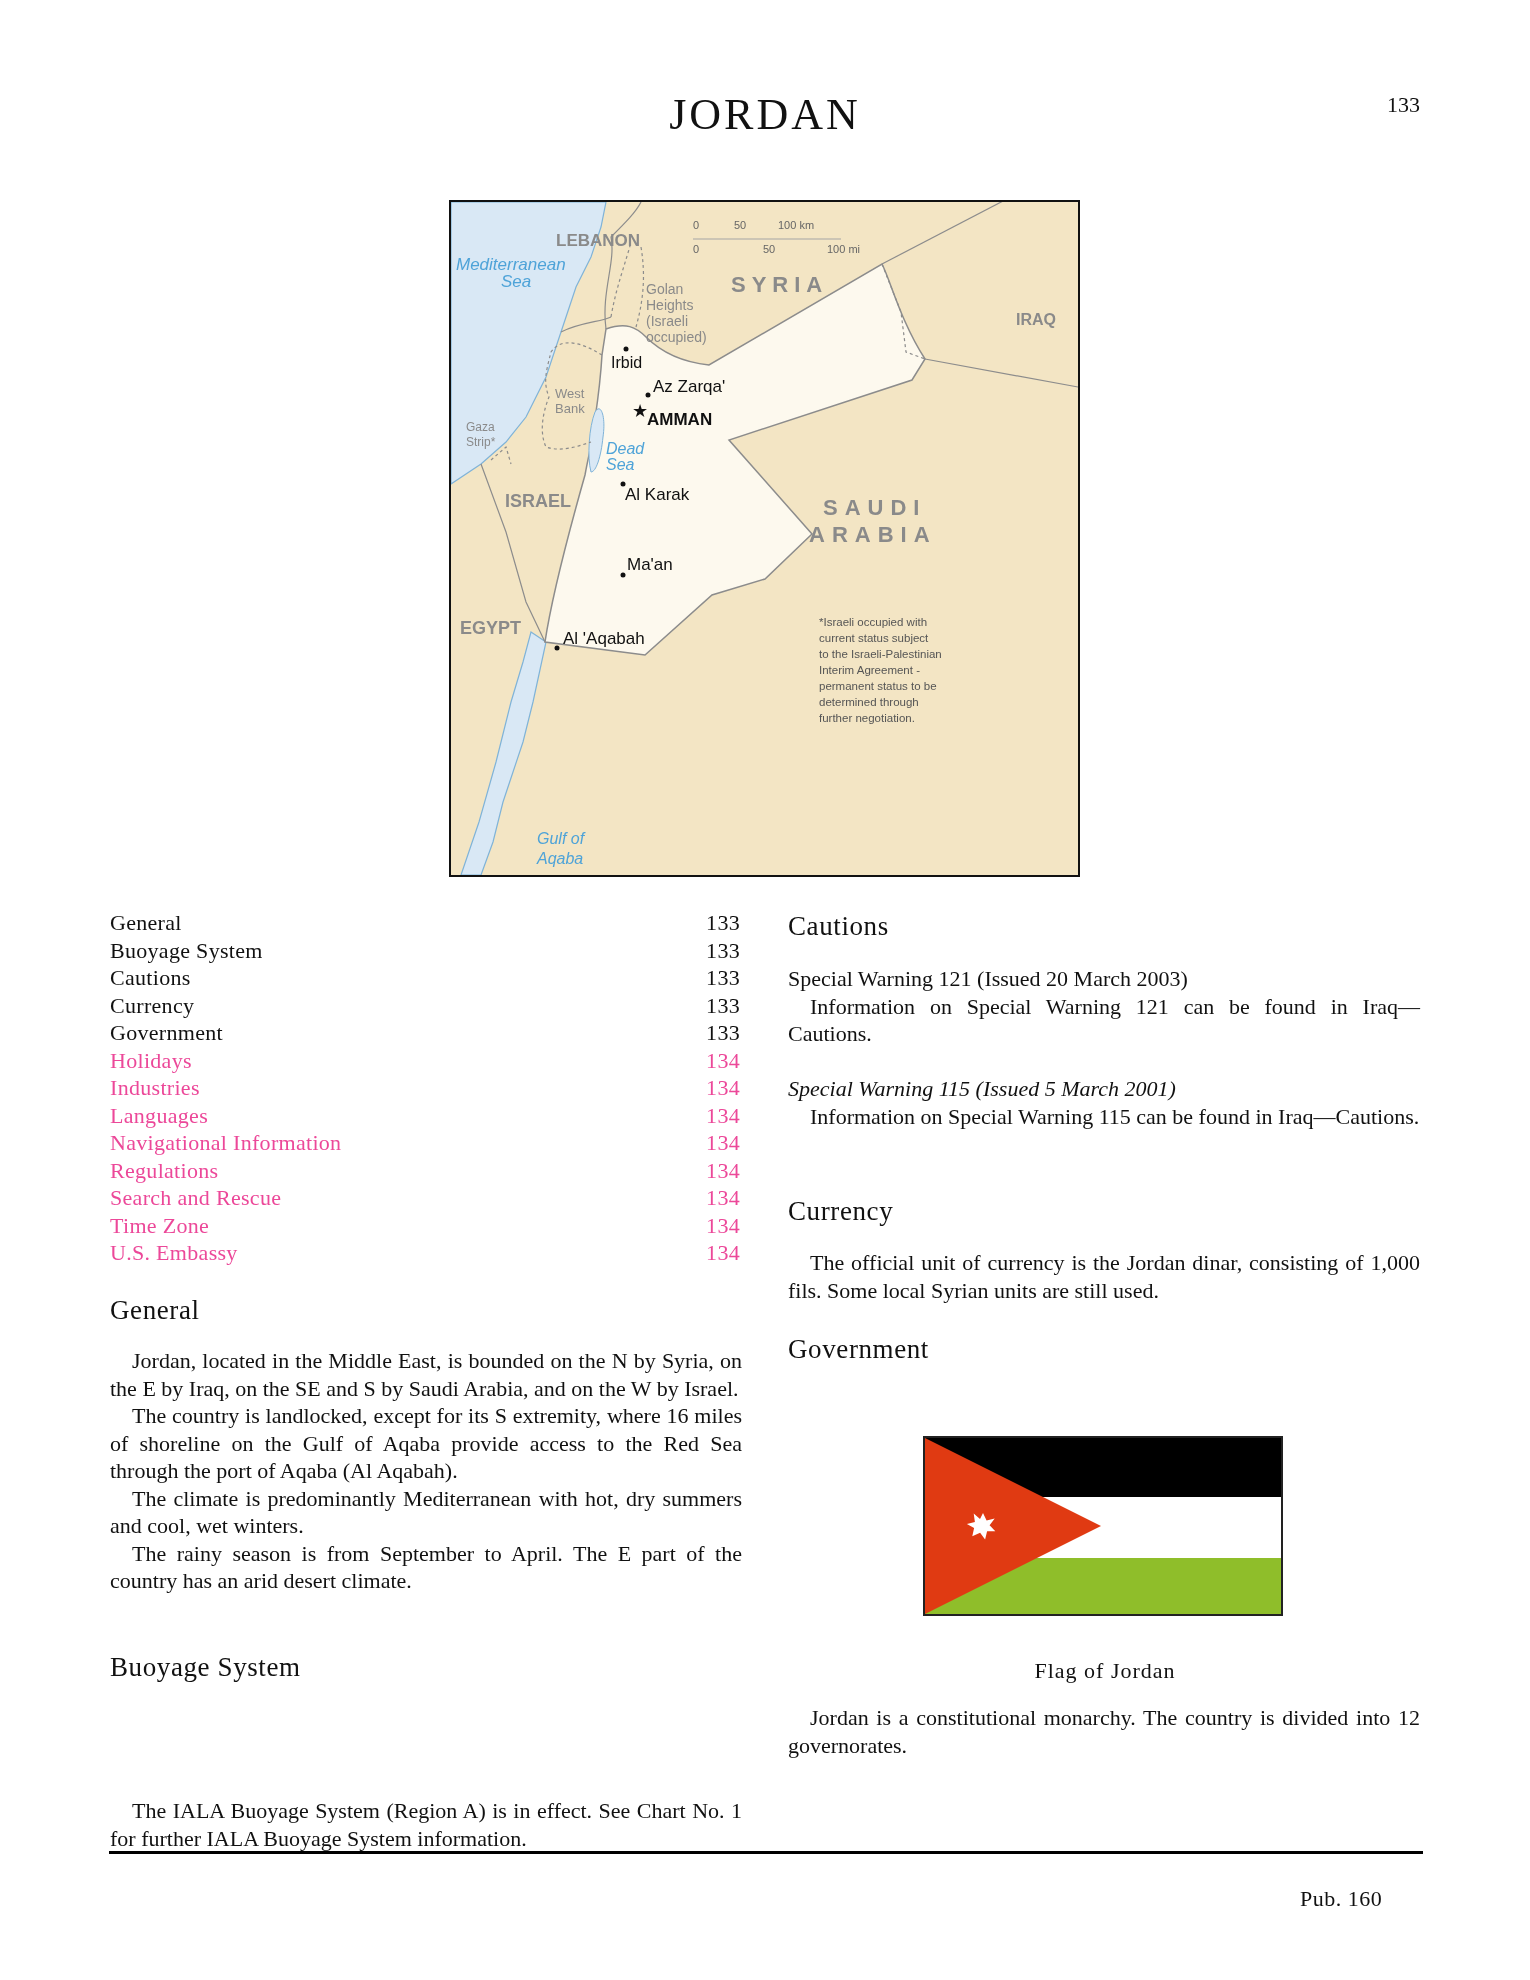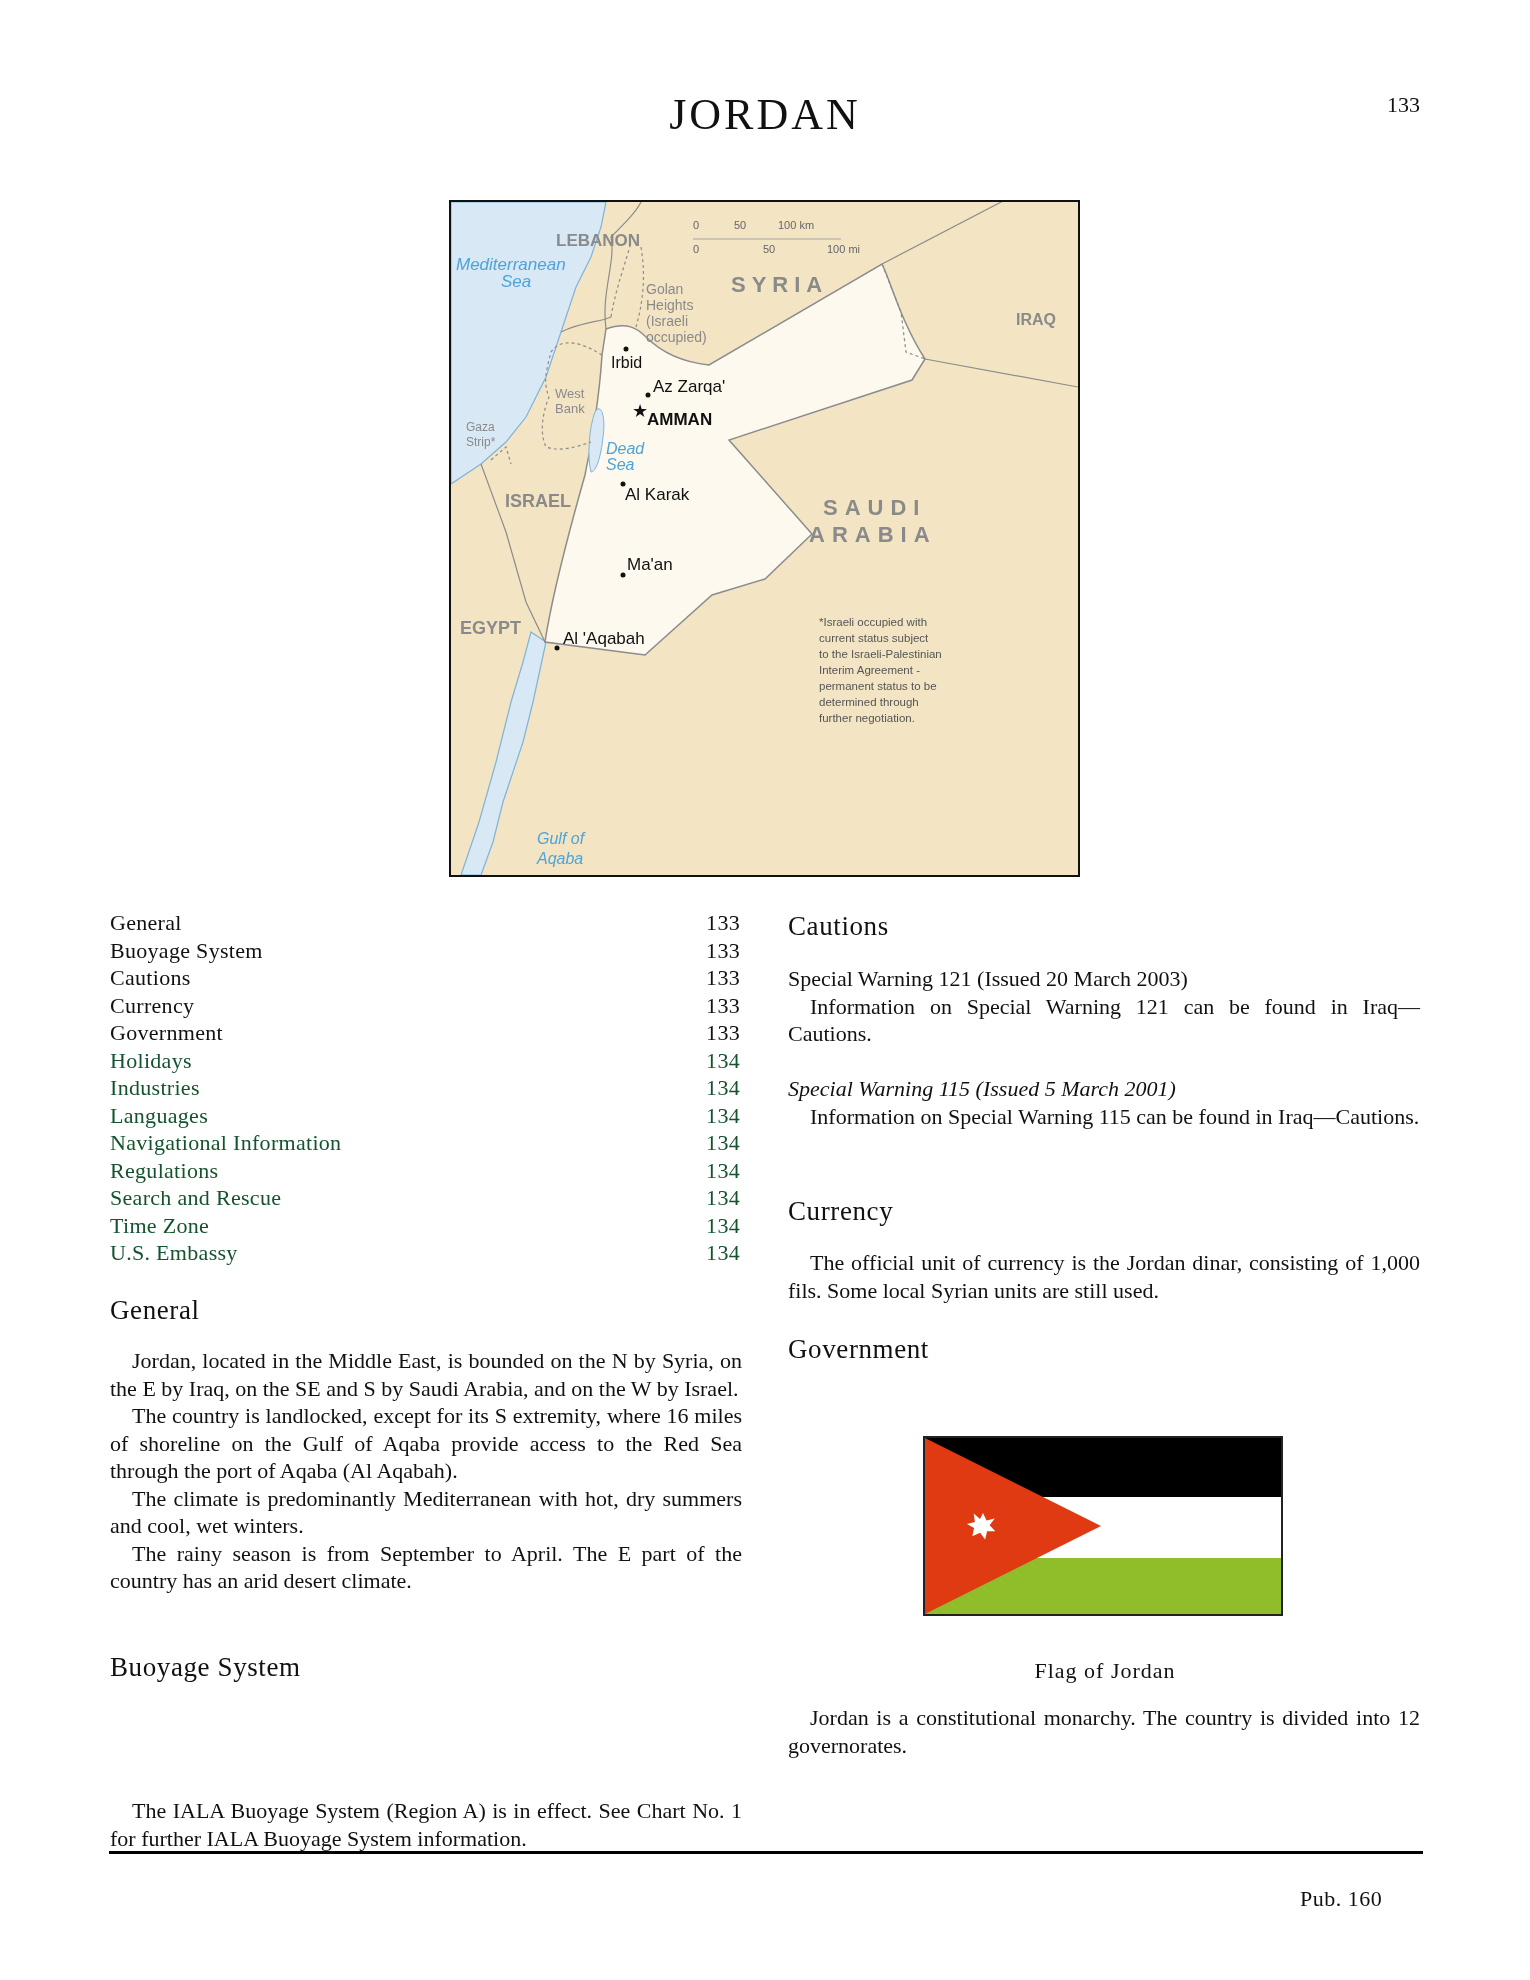--- a/index.html
+++ b/index.html
@@ -8,21 +8,21 @@
   .abs { position: absolute; }
   #title { left: 0; width: 1530px; top: 90px; text-align: center; font-size: 44px;
            letter-spacing: 3px; line-height: 50px; }
   #page-num { left: 1370px; width: 50px; top: 92px; text-align: right; font-size: 22px; }
   #map { left: 449px; top: 200px; width: 631px; height: 677px; border: 2px solid #111;
          box-sizing: border-box; background: #f3e5c4; overflow: hidden; }
   #map svg { display: block; }
   .toc { left: 110px; top: 909px; width: 630px; }
   .toc-row { display: flex; justify-content: space-between; font-size: 22px; line-height: 27.5px;
              letter-spacing: 0.3px; }
-  .toc-row.link { color: #14532d; }
+  .toc-row.link { color: #ec4899; }
   .h2 { font-size: 27px; line-height: 32px; letter-spacing: 0.6px; }
   .para { font-size: 22px; line-height: 27.5px; text-align: justify; }
   .para .ind { display: inline-block; width: 22px; }
   .col-l { left: 110px; width: 632px; }
   .col-r { left: 788px; width: 632px; }
   #flag { left: 923px; top: 1436px; width: 360px; height: 180px; border: 2px solid #222; box-sizing: border-box;
           overflow: hidden; }
   #flag-caption { left: 900px; width: 410px; top: 1658px; text-align: center; font-size: 22px; letter-spacing: 1px; }
   #footer-rule { left: 109px; top: 1851px; width: 1314px; height: 3px; background: #000; }
   #pub { left: 1300px; width: 120px; top: 1886px; font-size: 22px; letter-spacing: 0.5px; }

